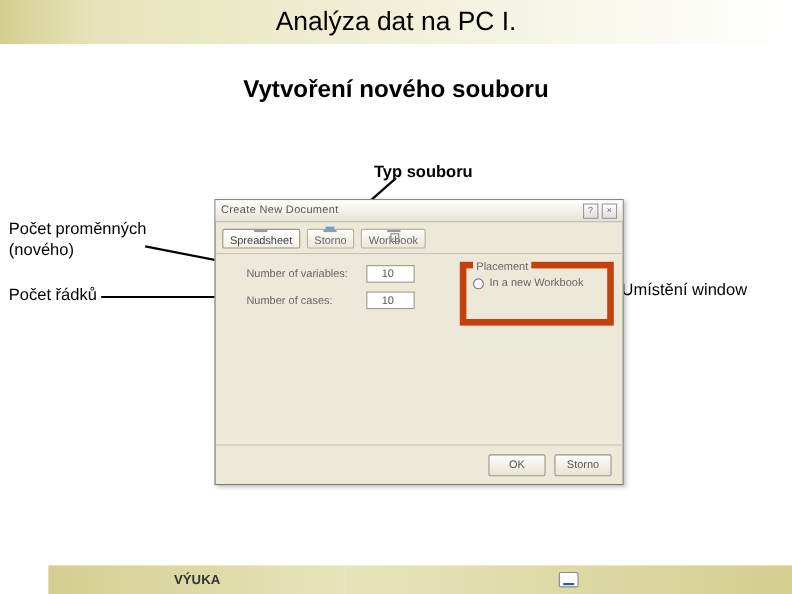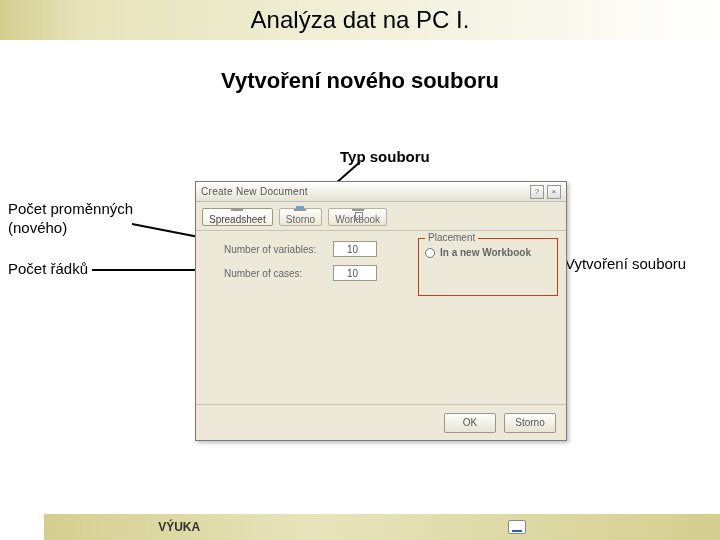--- a/index.html
+++ b/index.html
@@ -114,29 +114,29 @@
   .form-row input {
     width: 44px; height: 16px;
     border: 1px solid #9b9884;
     background:#fff;
     font-size:10px; padding:0 13px; color:#555;
   }
   .placement {
     position:absolute;
     right: 8px; top: 56px;
     width: 140px; height: 58px;
-    border:1px solid #c2410c;
+    border:6px solid #c2410c;
     padding: 4px 6px 4px 6px;
   }
   .placement .grp-label {
     position:absolute; top:-7px; left:6px;
     background:#ece9d8; padding:0 3px;
     font-size:10px; color:#666;
   }
-  .radio-line { display:flex; align-items:center; gap:5px; margin-top:4px; font-size:10px; color:#666;font-weight:bold;}
+  .radio-line { display:flex; align-items:center; gap:5px; margin-top:4px; font-size:10px; color:#666;}
   .radio {
     width:10px;height:10px;border:1px solid #777;border-radius:50%;
     display:inline-flex;align-items:center;justify-content:center;background:#fff;
   }
   .radio .dot{width:4px;height:4px;border-radius:50%;background:#444;}
   .dlg-footer {
     position:absolute; left:0; right:0; bottom:0;
     height: 36px;
     border-top:1px solid #c6c3b4;
     display:flex; align-items:center; justify-content:flex-end;
@@ -182,21 +182,21 @@
 
 <div class="top-bar">
   <h1>Analýza dat na PC I.</h1>
 </div>
 
 <div class="subtitle">Vytvoření nového souboru</div>
 
 <div class="label" style="left:340px; top:148px; font-weight:bold;">Typ souboru</div>
 <div class="label" style="left:8px; top:200px; width:170px;">Počet proměnných (nového)</div>
 <div class="label" style="left:8px; top:260px;">Počet řádků</div>
-<div class="label" style="left:565px; top:255px;">Vytvoření souboru</div>
+<div class="label" style="left:565px; top:255px;">Umístění window</div>
 
 <svg class="arrow" style="left:305px; top:158px;" width="60" height="55">
   <defs>
       <marker id="ah1" markerWidth="8" markerHeight="8" refX="6" refY="3" orient="auto">
         <path d="M0,0 L7,3 L0,6 Z" fill="#000"></path>
       </marker>
     </defs>
   <line x1="55" y1="4" x2="5" y2="48" stroke="#000" stroke-width="2" marker-end="url(#ah1)"></line>
 </svg>
 <svg class="arrow" style="left:130px; top:218px;" width="115" height="32">

